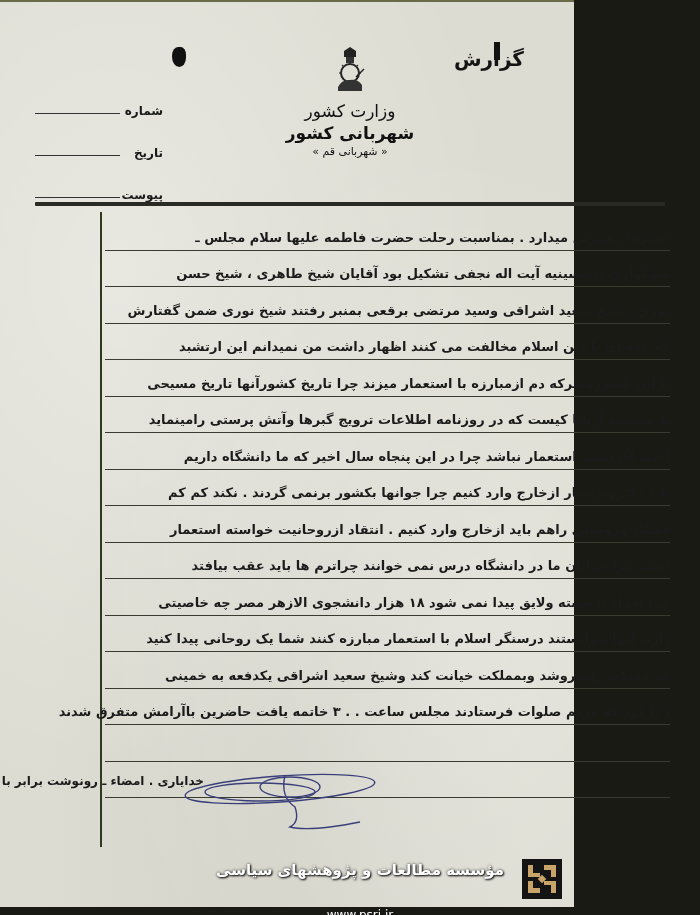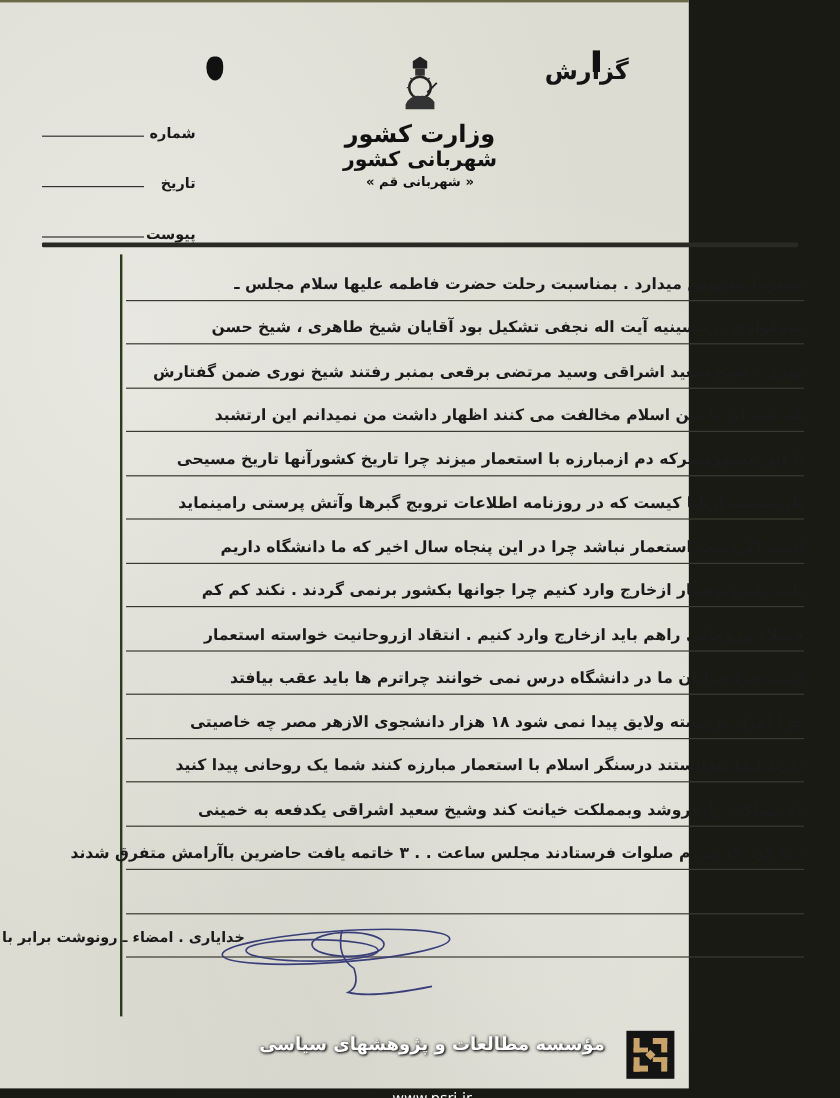--- a/index.html
+++ b/index.html
@@ -21,23 +21,23 @@
   .title {
     position:absolute; right:50px; top:45px;
     font-size:20px; font-weight:bold; color:#141414;
   }
   .blot { position:absolute; background:#111; }
   .field { position:absolute; left:35px; width:150px; height:20px;margin-top:32px; }
   .field .line { position:absolute; left:0; bottom:4px; width:85px; border-bottom:1.5px solid #333; }
   .field .lbl { position:absolute; right:22px; bottom:0; font-size:12px; font-weight:bold; color:#1a1a1a; }
   .header-center { position:absolute; left:250px; top:45px; width:200px; text-align:center; color:#111; }
   .emblem { width:40px; height:50px; margin:0 auto 2px; }
-  .ministry { font-size:20px; font-weight:bold; line-height:24px; }
+  .ministry { font-size:17px; font-weight:normal; line-height:24px; }
   .office { font-size:17px; font-weight:bold; line-height:20px; }
-  .city { font-size:11px; font-weight:bold; line-height:18px; }
+  .city { font-size:11px; font-weight:normal; line-height:18px; }
   .rule {
     position:absolute; left:35px; top:200px; width:630px; height:4px;
     background:#2a2a24; border-radius:1px;
   }
   .margin-line {
     position:absolute; left:100px; top:210px; width:2px; height:635px;
     background:#2e3a20;
   }
   .body-lines { position:absolute; left:105px; top:215px; width:565px; }
   .row { position:relative; height:36.5px; }

